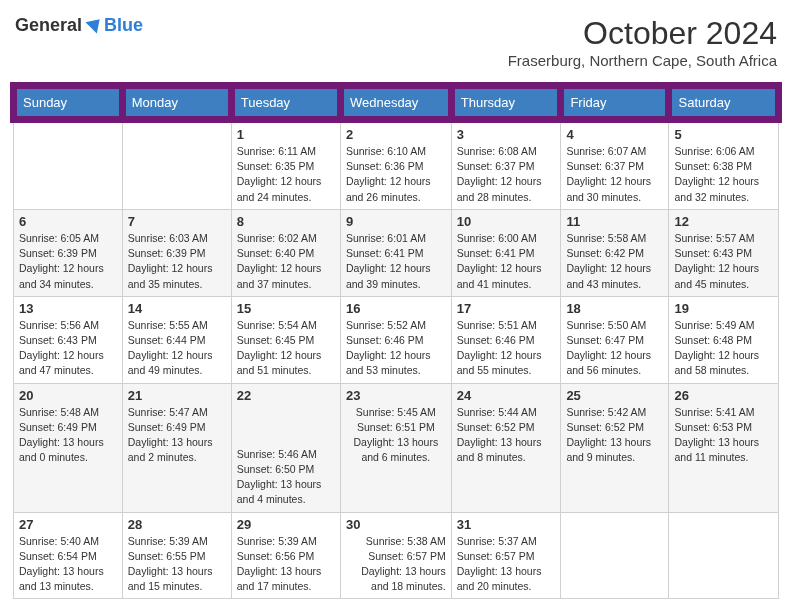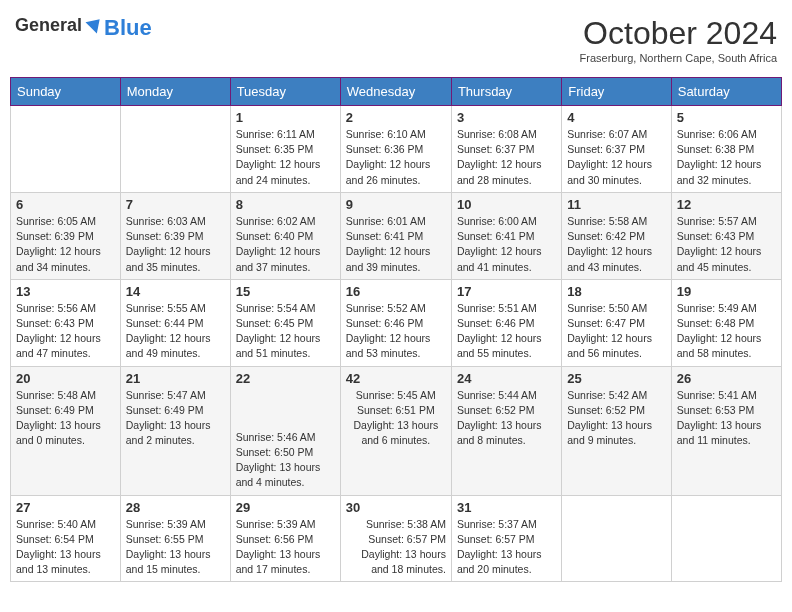--- a/index.html
+++ b/index.html
@@ -20,53 +20,53 @@
     .logo {
       display: flex;
       align-items: flex-start;
     }
     .logo-general {
       font-size: 18px;
       font-weight: bold;
       color: #333;
     }
     .logo-blue {
-      font-size: 22px;
+      font-size: 18px;
       font-weight: bold;
       color: #2e7fd8;
     }
     .logo-row {
       display: flex;
       align-items: center;
     }
     .title-section {
       text-align: right;
     }
     .month-title {
       font-size: 32px;
       font-weight: normal;
       color: #333;
     }
     .location-title {
-      font-size: 11px;
+      font-size: 15px;
       color: #444;
     }
     .calendar {
       width: 100%;
       border-collapse: collapse;
       font-size: 11px;
     }
     .calendar th {
       background-color: #3d7fc1;
       color: white;
       text-align: left;
       padding: 6px 6px;
       font-size: 13px;
       font-weight: normal;
-      border: 1px solid #701a75;
+      border: 7px solid #701a75;
     }
     .calendar td {
       vertical-align: top;
       padding: 4px 5px;
       border: 1px solid #d0d0d0;
       width: 113px;
       min-height: 80px;
       color: #333;
       background: #fff;
     }
@@ -254,21 +254,21 @@
 Sunset: 6:49 PM
 Daylight: 13 hours and 2 minutes.</div>
         </td>
         <td>
           <span class="day-num">22</span>
           <div class="day-info" style="white-space: pre-line; margin-top: 44px;">Sunrise: 5:46 AM
 Sunset: 6:50 PM
 Daylight: 13 hours and 4 minutes.</div>
         </td>
         <td>
-          <span class="day-num">42</span>
+          <span class="day-num">23</span>
           <div class="day-info" style="white-space: pre-line; text-align: center;">Sunrise: 5:45 AM
 Sunset: 6:51 PM
 Daylight: 13 hours and 6 minutes.</div>
         </td>
         <td>
           <span class="day-num">24</span>
           <div class="day-info" style="white-space: pre-line;">Sunrise: 5:44 AM
 Sunset: 6:52 PM
 Daylight: 13 hours and 8 minutes.</div>
         </td>

